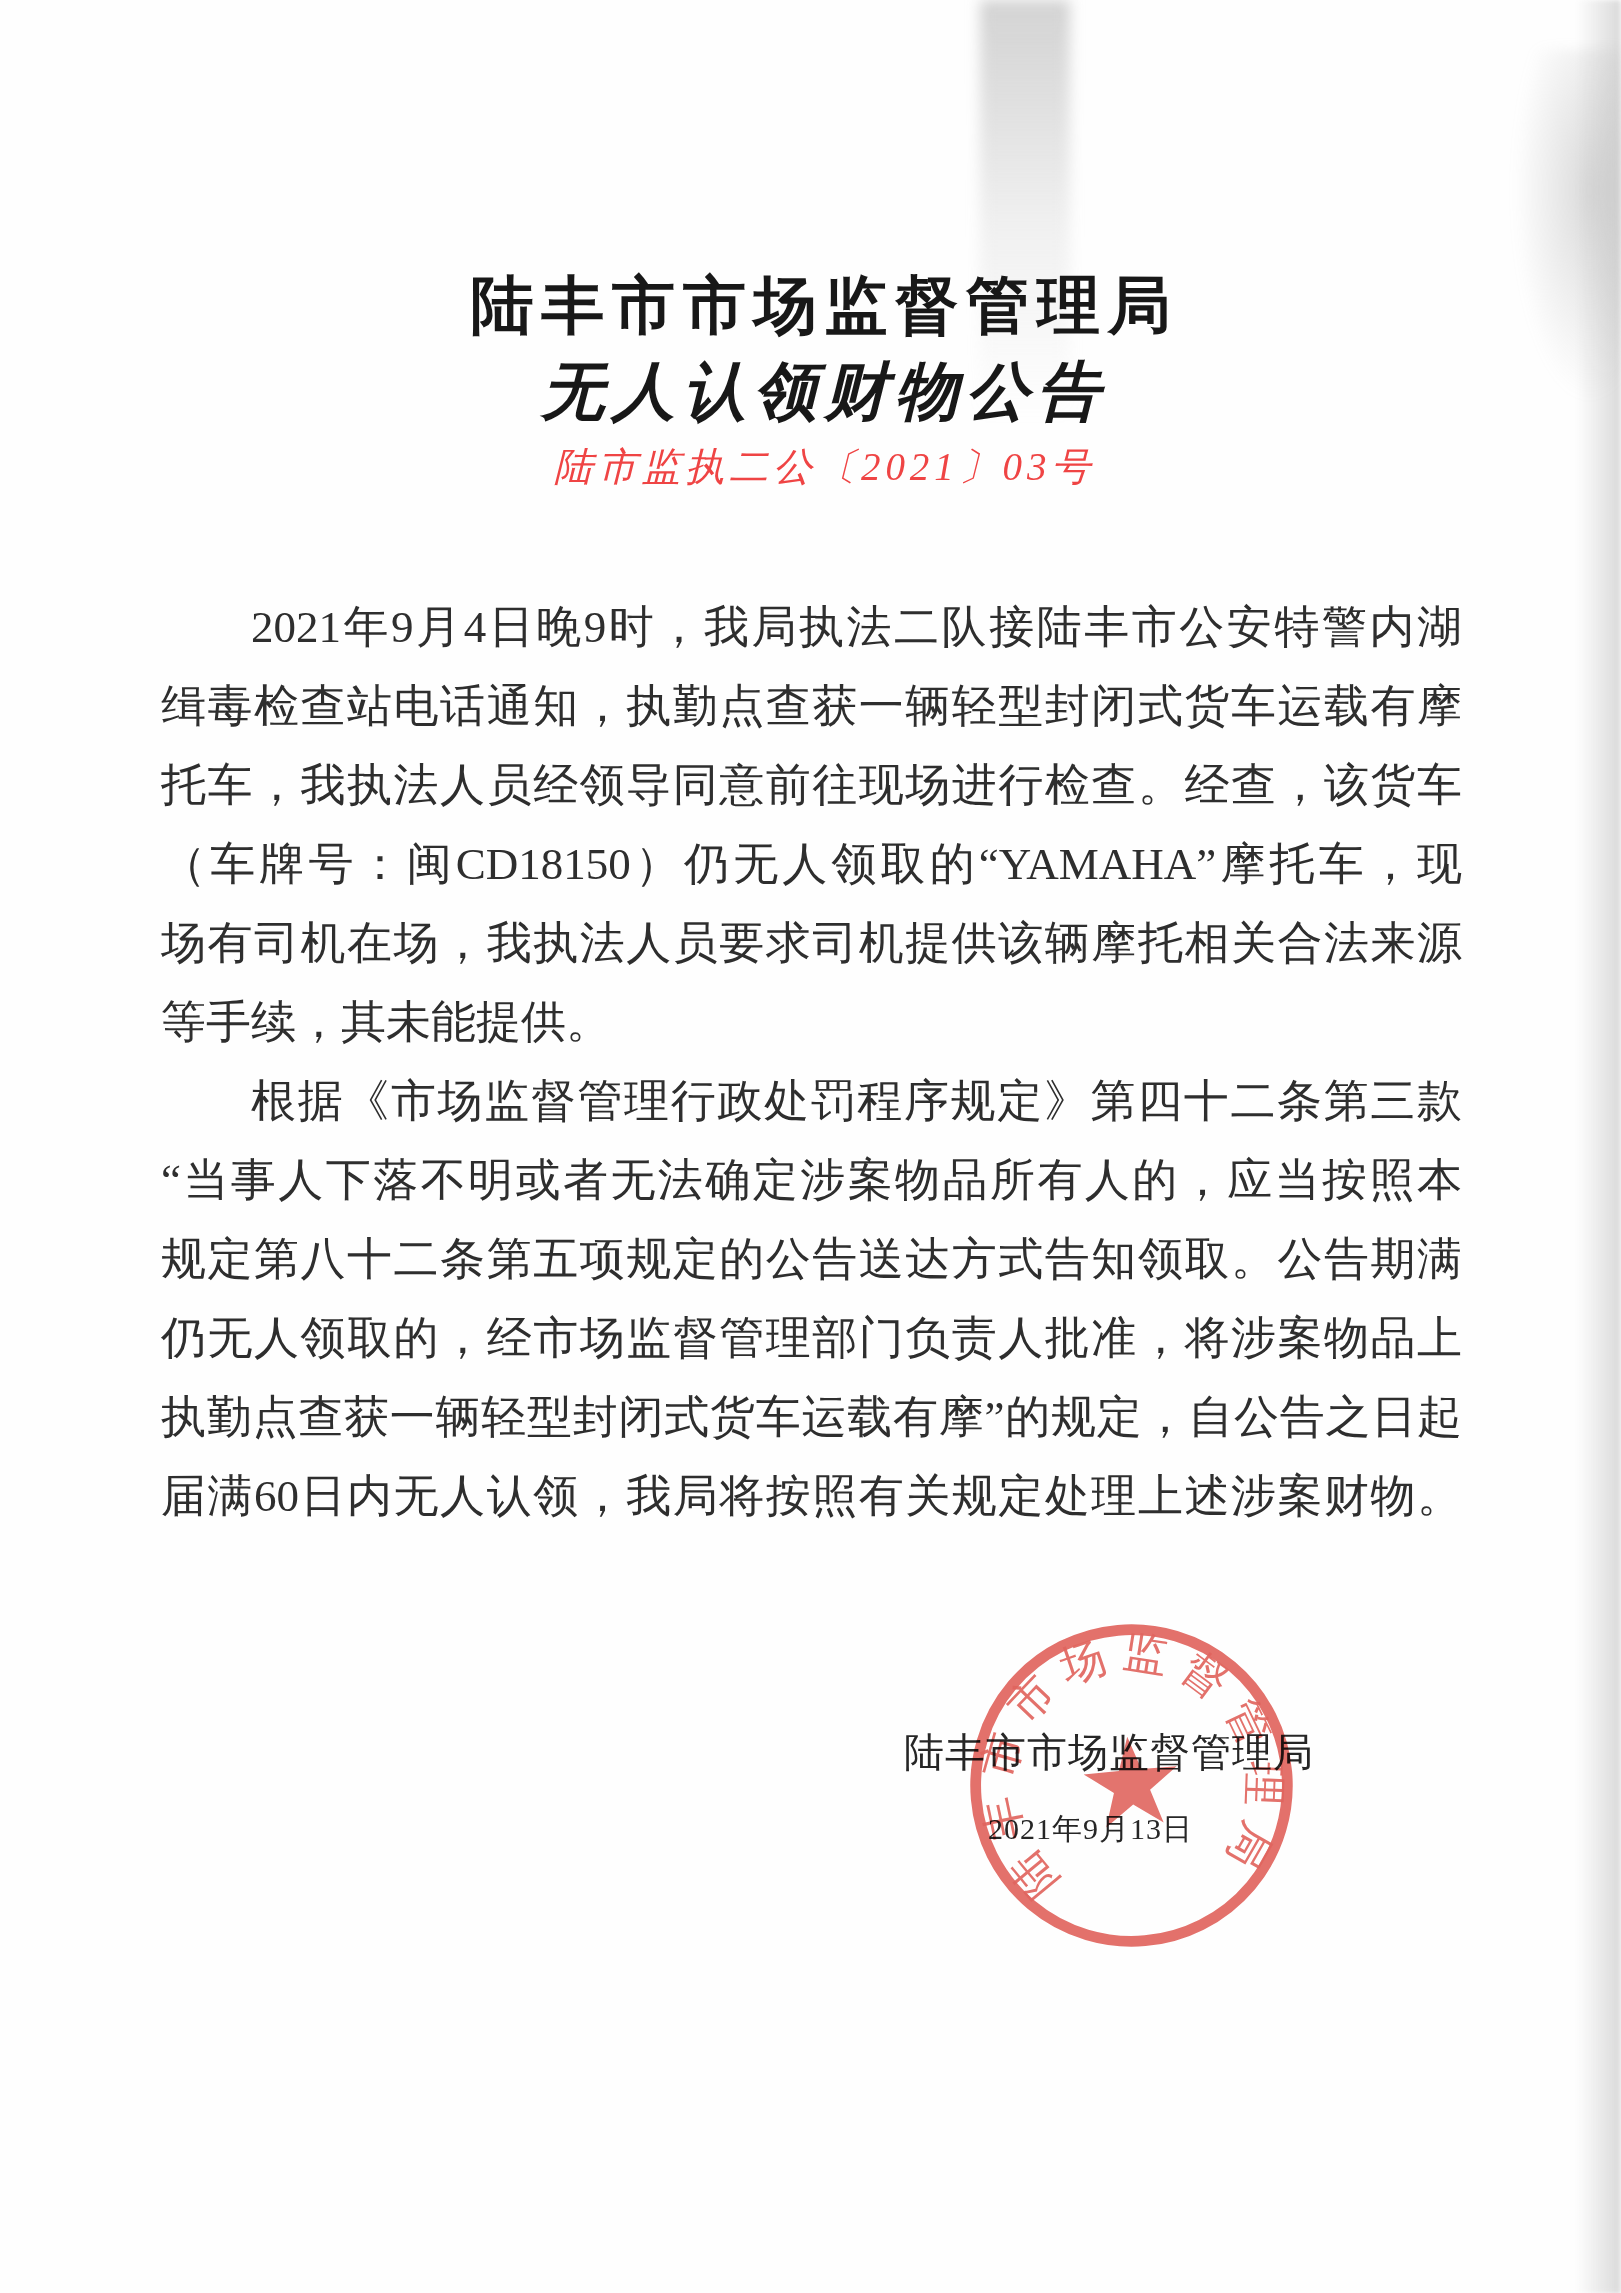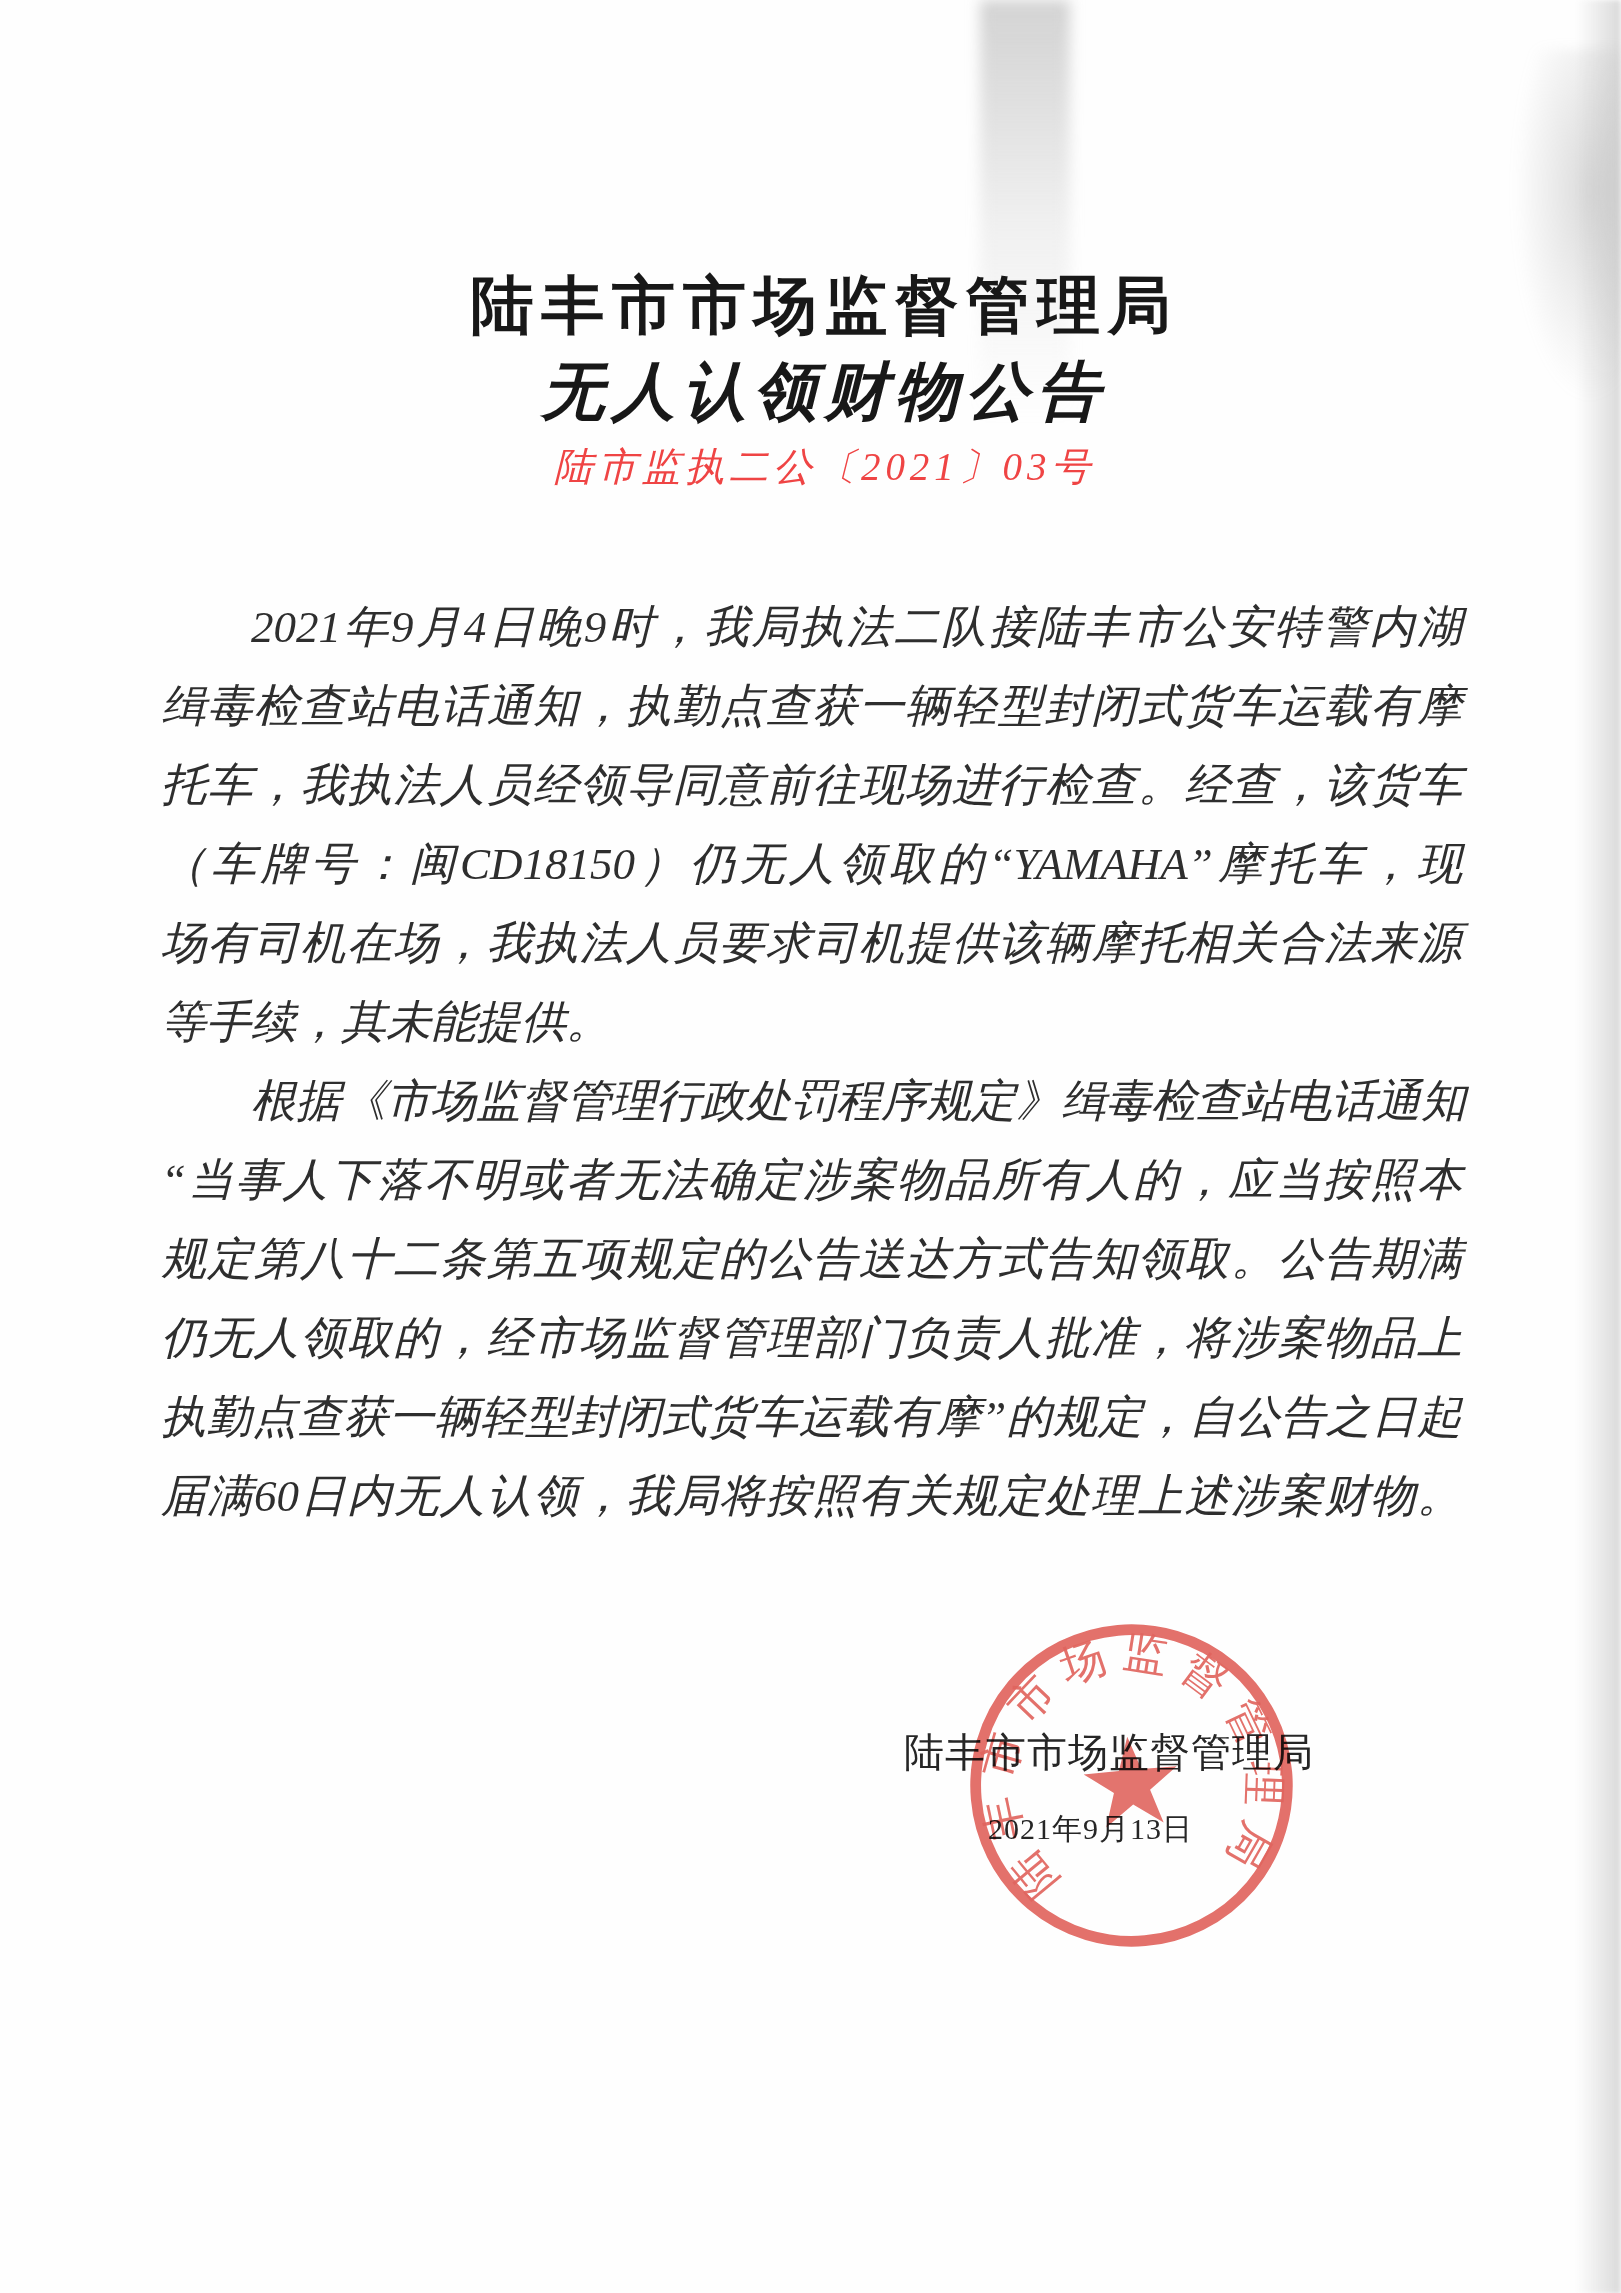--- a/index.html
+++ b/index.html
@@ -60,21 +60,20 @@
     white-space: nowrap;
     font-style: italic;
   }
 
   
   .body-block {
     position: absolute;
     left: 161px;
     top: 588px;
     width: 1301px;
-    font-style: italic;
   }
   .bline {
     height: 79px;
     line-height: 79px;
     font-size: 45px;
     color: #2e2e2e;
     text-align: justify;
     text-align-last: justify;
     white-space: nowrap;
   }
@@ -122,21 +121,21 @@
   <div class="title-line title-2">无人认领财物公告</div>
   <div class="doc-number">陆市监执二公〔2021〕03号</div>
 
   <div class="body-block">
     <div class="bline indent">2021年9月4日晚9时，我局执法二队接陆丰市公安特警内湖</div>
     <div class="bline">缉毒检查站电话通知，执勤点查获一辆轻型封闭式货车运载有摩</div>
     <div class="bline">托车，我执法人员经领导同意前往现场进行检查。经查，该货车</div>
     <div class="bline">（车牌号：闽CD18150）仍无人领取的“YAMAHA”摩托车，现</div>
     <div class="bline">场有司机在场，我执法人员要求司机提供该辆摩托相关合法来源</div>
     <div class="bline short">等手续，其未能提供。</div>
-    <div class="bline indent">根据《市场监督管理行政处罚程序规定》缉毒检查站电话通知</div>
+    <div class="bline indent">根据《市场监督管理行政处罚程序规定》第四十二条第三款</div>
     <div class="bline">“当事人下落不明或者无法确定涉案物品所有人的，应当按照本</div>
     <div class="bline">规定第八十二条第五项规定的公告送达方式告知领取。公告期满</div>
     <div class="bline">仍无人领取的，经市场监督管理部门负责人批准，将涉案物品上</div>
     <div class="bline">执勤点查获一辆轻型封闭式货车运载有摩”的规定，自公告之日起</div>
     <div class="bline">届满60日内无人认领，我局将按照有关规定处理上述涉案财物。</div>
   </div>
 
   <div class="sig-agency">陆丰市市场监督管理局</div>
   <div class="sig-date">2021年9月13日</div>
 

